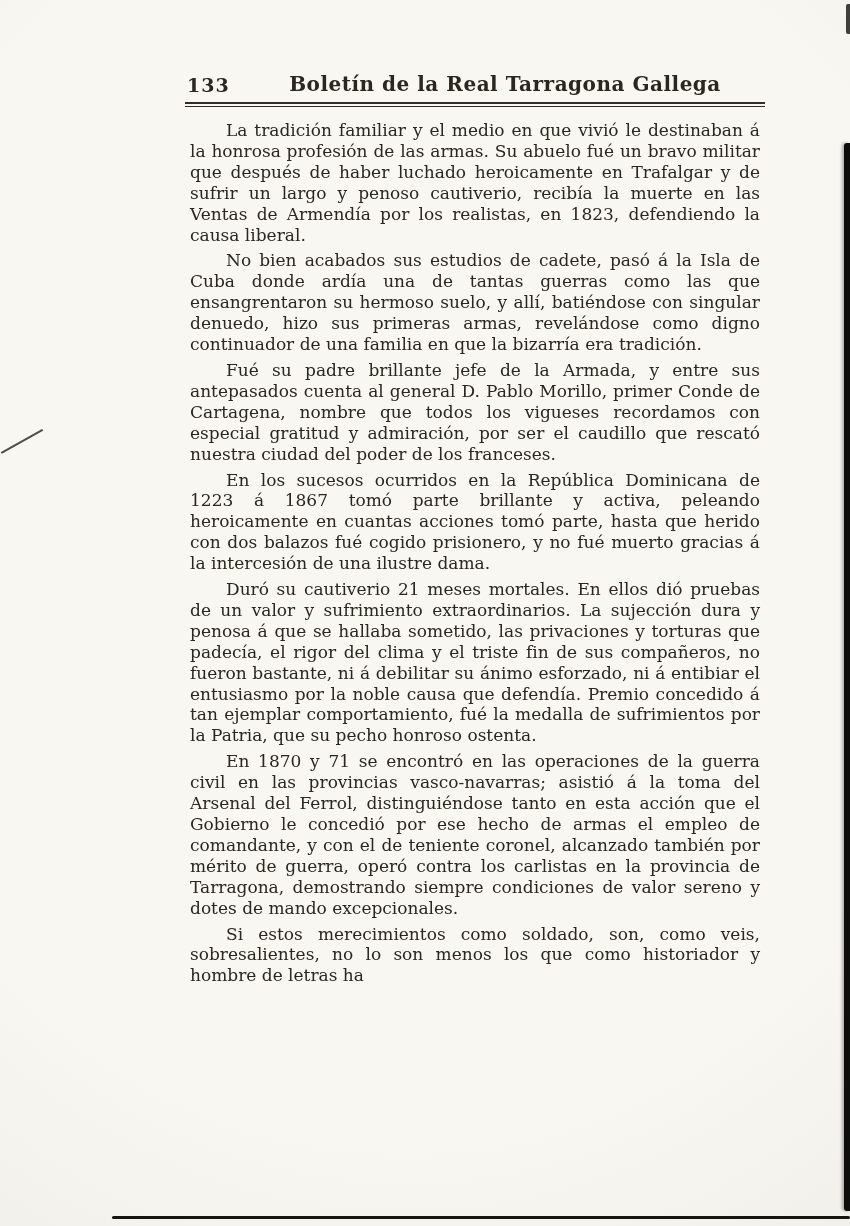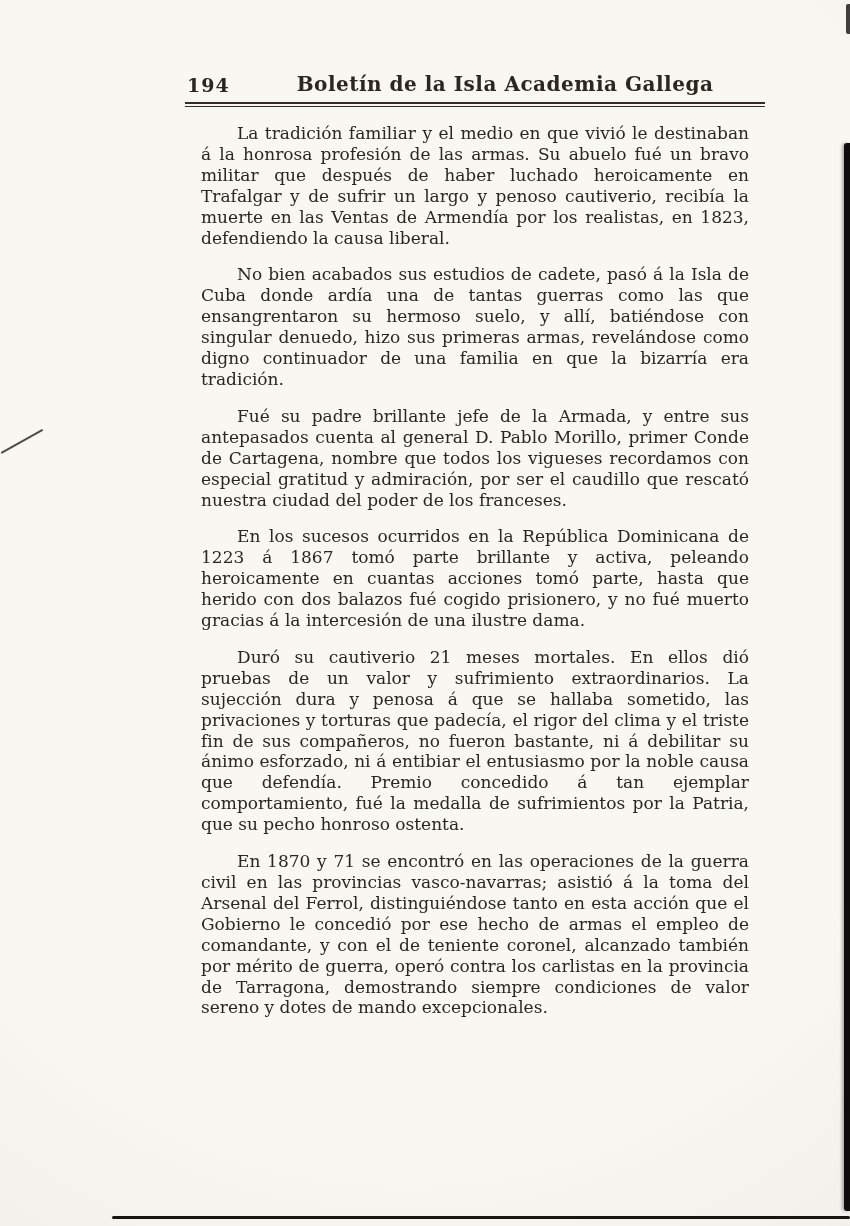--- a/index.html
+++ b/index.html
@@ -98,46 +98,47 @@
   main.body-text {
     margin-top: 13px;
     font-size: 17px;
     line-height: 20.9px;
     text-align: justify;
     text-justify: inter-word;
     -webkit-hyphens: auto;
     hyphens: auto;
   }
   main.body-text p {
-    margin: 16px;
+    margin: 5px;
     text-indent: 36px;
   }
 </style>
 </head>
 <body>
 
 <div class="page">
 
   <div class="right-strip"></div>
   <div class="top-right-mark"></div>
   <div class="bottom-line"></div>
   <div class="slash-mark"></div>
 
   <div class="content">
 
     <header class="page-header">
-      <span class="pagenum">194</span>
-      <span class="header-title">Boletín de la Isla Academia Gallega</span>
+      <span class="pagenum">133</span>
+      <span class="header-title">Boletín de la Real Tarragona Gallega</span>
     </header>
 
     <div class="rule"></div>
 
     <main class="body-text" lang="es">
       <p>La tradición familiar y el medio en que vivió le destinaban á la honrosa profesión de las armas. Su abuelo fué un bravo militar que después de haber luchado heroicamente en Trafalgar y de sufrir un largo y penoso cautiverio, recibía la muerte en las Ventas de Armendía por los realistas, en 1823, defendiendo la causa liberal.</p>
       <p>No bien acabados sus estudios de cadete, pasó á la Isla de Cuba donde ardía una de tantas guerras como las que ensangrentaron su hermoso suelo, y allí, batiéndose con singular denuedo, hizo sus primeras armas, revelándose como digno continuador de una familia en que la bizarría era tradición.</p>
       <p>Fué su padre brillante jefe de la Armada, y entre sus antepasados cuenta al general D. Pablo Morillo, primer Conde de Cartagena, nombre que todos los vigueses recordamos con especial gratitud y admiración, por ser el caudillo que rescató nuestra ciudad del poder de los franceses.</p>
       <p>En los sucesos ocurridos en la República Dominicana de 1223 á 1867 tomó parte brillante y activa, peleando heroicamente en cuantas acciones tomó parte, hasta que herido con dos balazos fué cogido prisionero, y no fué muerto gracias á la intercesión de una ilustre dama.</p>
       <p>Duró su cautiverio 21 meses mortales. En ellos dió pruebas de un valor y sufrimiento extraordinarios. La sujección dura y penosa á que se hallaba sometido, las privaciones y torturas que padecía, el rigor del clima y el triste fin de sus compañeros, no fueron bastante, ni á debilitar su ánimo esforzado, ni á entibiar el entusiasmo por la noble causa que defendía. Premio concedido á tan ejemplar comportamiento, fué la medalla de sufrimientos por la Patria, que su pecho honroso ostenta.</p>
       <p>En 1870 y 71 se encontró en las operaciones de la guerra civil en las provincias vasco-navarras; asistió á la toma del Arsenal del Ferrol, distinguiéndose tanto en esta acción que el Gobierno le concedió por ese hecho de armas el empleo de comandante, y con el de teniente coronel, alcanzado también por mérito de guerra, operó contra los carlistas en la provincia de Tarragona, demostrando siempre condiciones de valor sereno y dotes de mando excepcionales.</p>
+      <p>Si estos merecimientos como soldado, son, como veis, sobresalientes, no lo son menos los que como historiador y hombre de letras ha</p>
     </main>
 
   </div>
 </div>
 
 </body></html>

